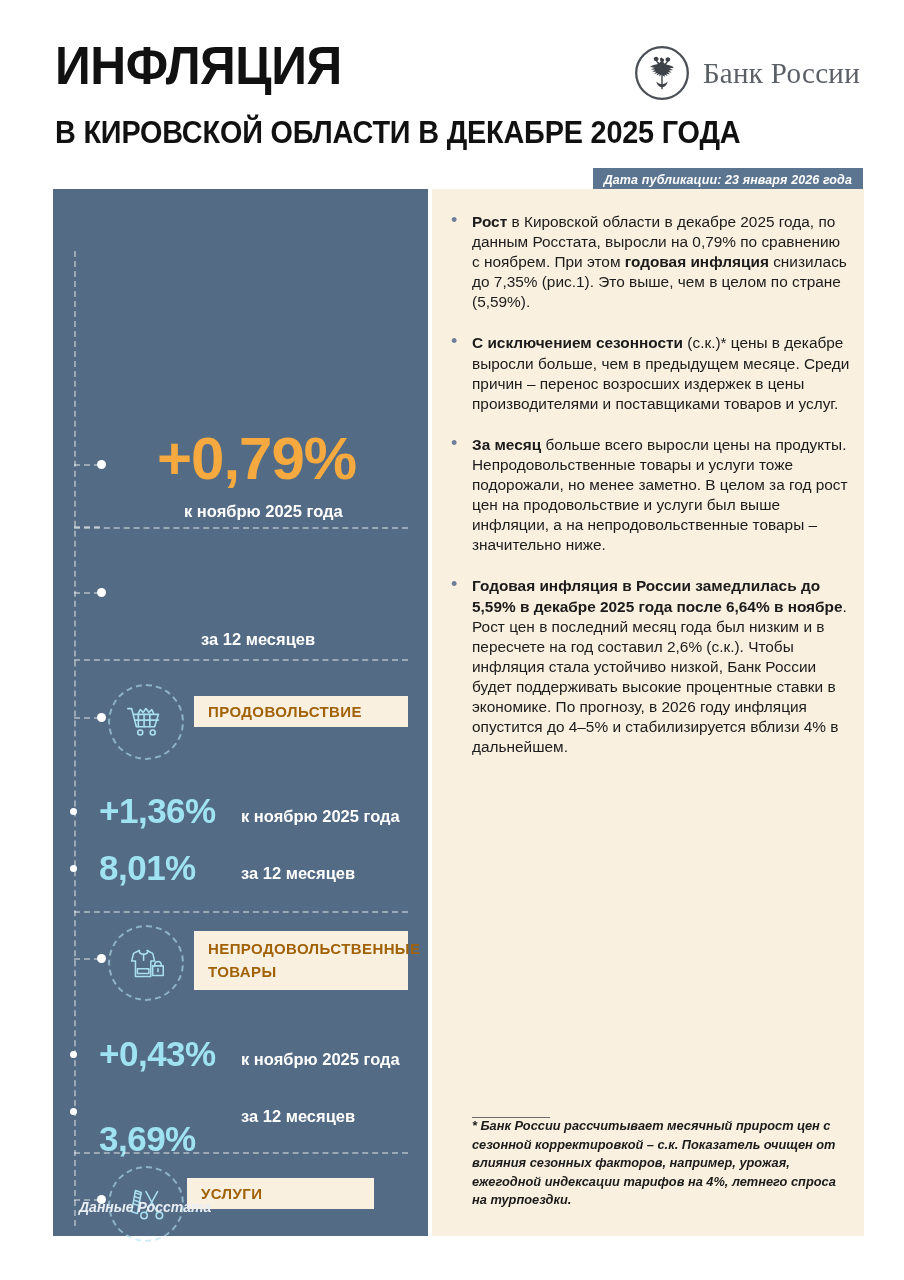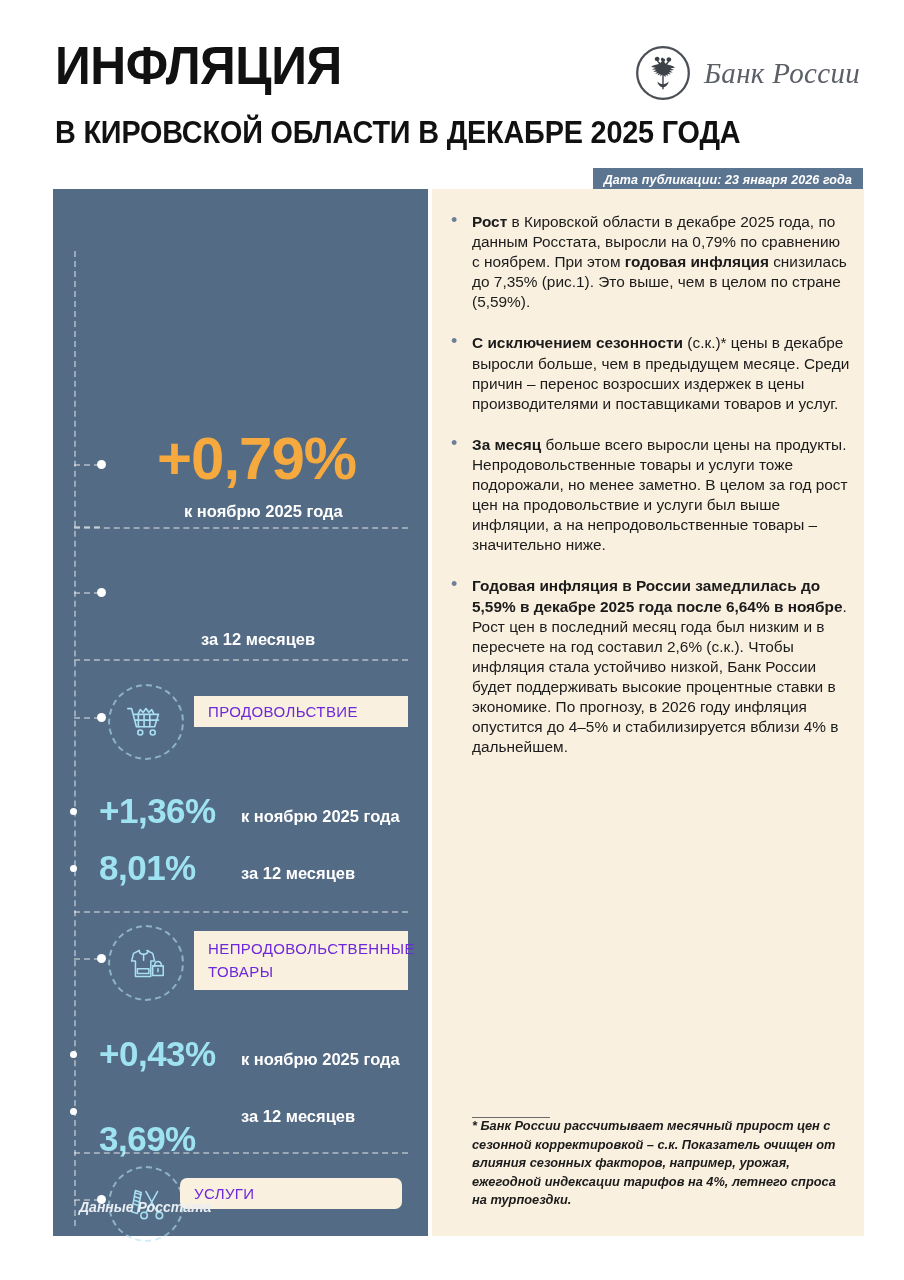--- a/index.html
+++ b/index.html
@@ -27,21 +27,21 @@
   .title-sub {
     position: absolute; left: 55px; top: 117px;
     font-size: 31px; font-weight: 700; color: #111111;
     line-height: 1; letter-spacing: -0.2px;
     font-family: "Liberation Sans Narrow", "Liberation Sans", sans-serif;
     transform: scaleX(0.93); transform-origin: left center;
   }
 
   .logo-wrap {
     position: absolute; right: 44px; top: 45px;
-    display: flex; align-items: center; gap: 13px; font-style: italic;
+    display: flex; align-items: center; gap: 13px;
   }
   .logo-emblem { width: 56px; height: 56px; flex: none; }
   .logo-text {
     font-family: "Liberation Serif", serif;
     font-size: 29px; color: #5b5f66; letter-spacing: 0.3px;
   }
 
   
   .date-badge {
     position: absolute; right: 41px; top: 168px;
@@ -105,22 +105,22 @@
 
   
   .cat-icon {
     position: absolute; width: 76px; height: 76px;
     border-radius: 50%;
     border: 2px dashed rgba(180,225,240,0.62);
     display: flex; align-items: center; justify-content: center;
   }
   .cat-label {
     position: absolute;
-    background: #faf0e0; color: #6d28d9;
-    font-size: 15px; font-weight: 400; letter-spacing: 0.4px;
+    background: #faf0e0; color: #a16207;
+    font-size: 15px; font-weight: 700; letter-spacing: 0.4px;
     padding: 7px 12px 7px 14px;
   }
   .cat-label-2line { line-height: 1.5; }
 
   .val-cyan {
     position: absolute; color: #9fe3f2;
     font-weight: 700; font-size: 35px; line-height: 1;
     letter-spacing: -0.5px;
   }
   .val-cap {
@@ -256,21 +256,21 @@
       <svg viewBox="0 0 48 48" width="46" height="46" fill="none" stroke="#a9dff0" stroke-width="1.6" stroke-linecap="round" stroke-linejoin="round">
         <path d="M13 10l6 2-4 22-6-2z"></path>
         <path d="M18.6 14.4l-6 -2M18 18.2l-6-2M17.4 22l-6-2M16.8 25.8l-6-2"></path>
         <path d="M24 11l12 22M36 11L24 33"></path>
         <circle cx="22" cy="36" r="3.4"></circle>
         <circle cx="38" cy="36" r="3.4"></circle>
       </svg>
     </div>
     <div class="branch" style="top:1010px;"></div>
     <div class="dot" style="left:44px; top:1006px;"></div>
-    <div class="cat-label" style="left:127px; top:989px; width:222px;border-radius:7px;">УСЛУГИ</div>
+    <div class="cat-label" style="left:134px; top:989px; width:187px;">УСЛУГИ</div>
 
     <div class="val-cyan" style="left:46px; top:1086px;">+0,42%</div>
 
     <div class="source-note">Данные Росстата</div>
   </div>
 
   <div class="right-panel">
     <div class="bullets">
 
       <div class="bullet">

